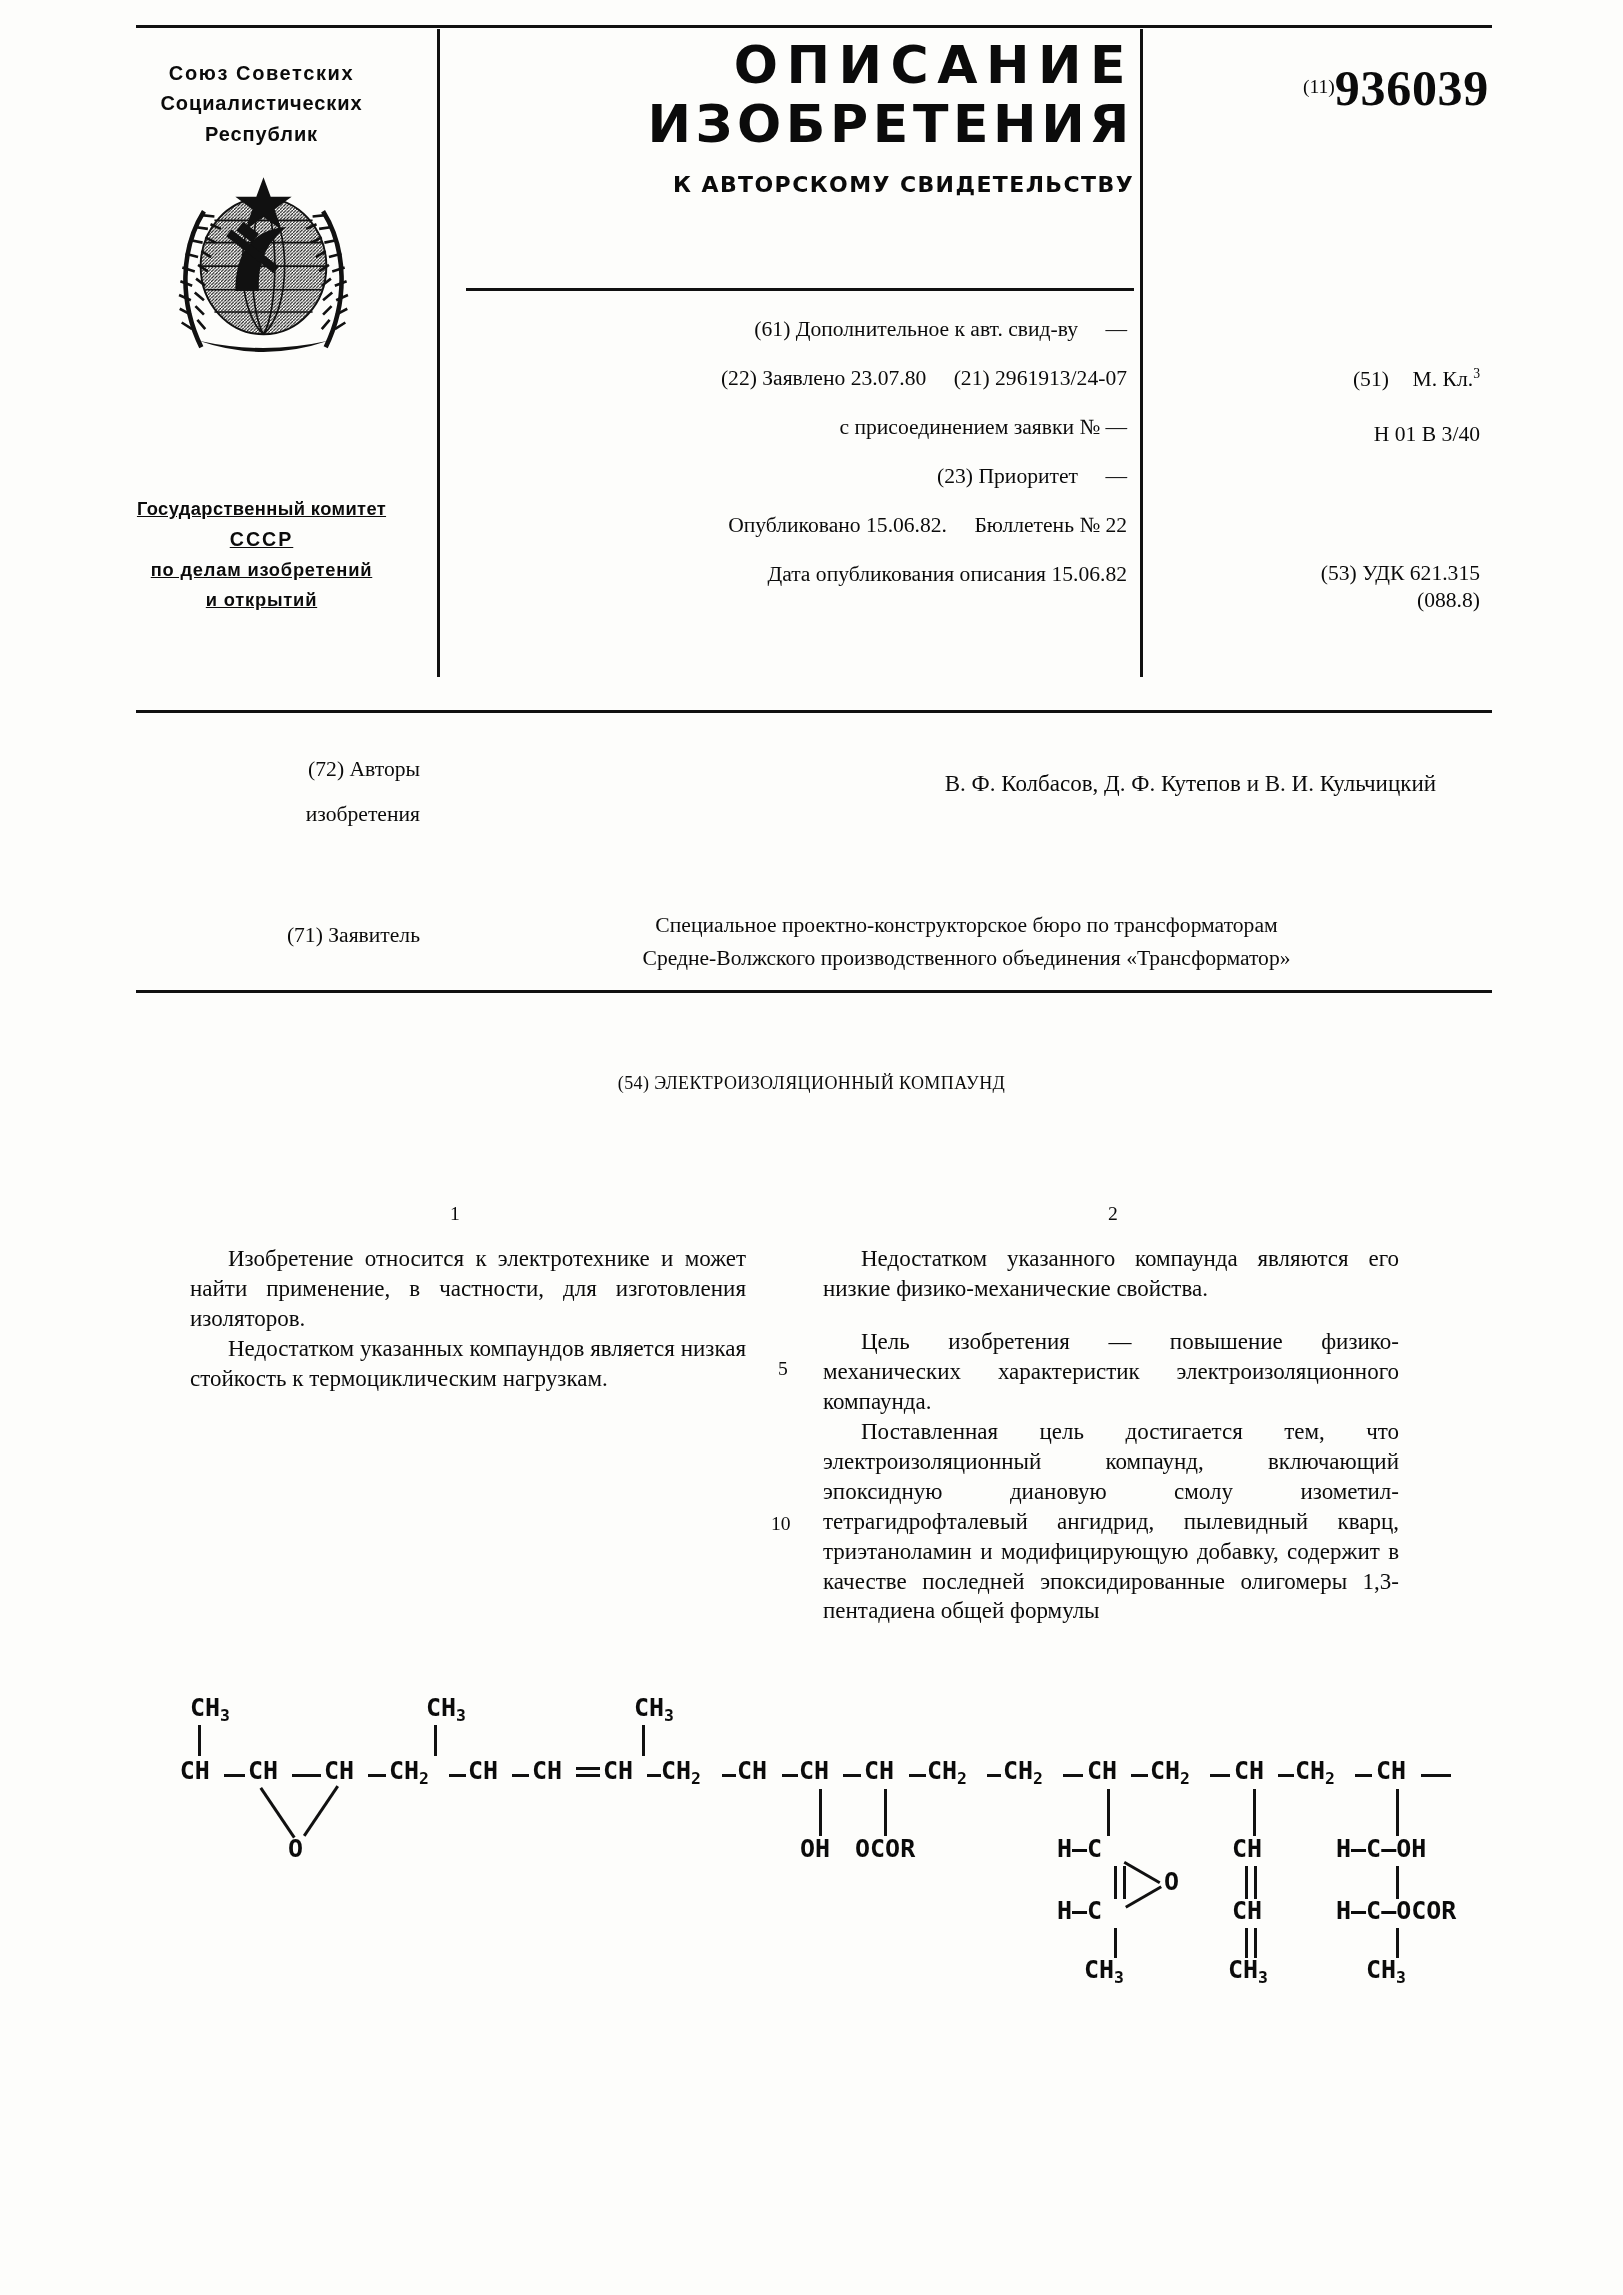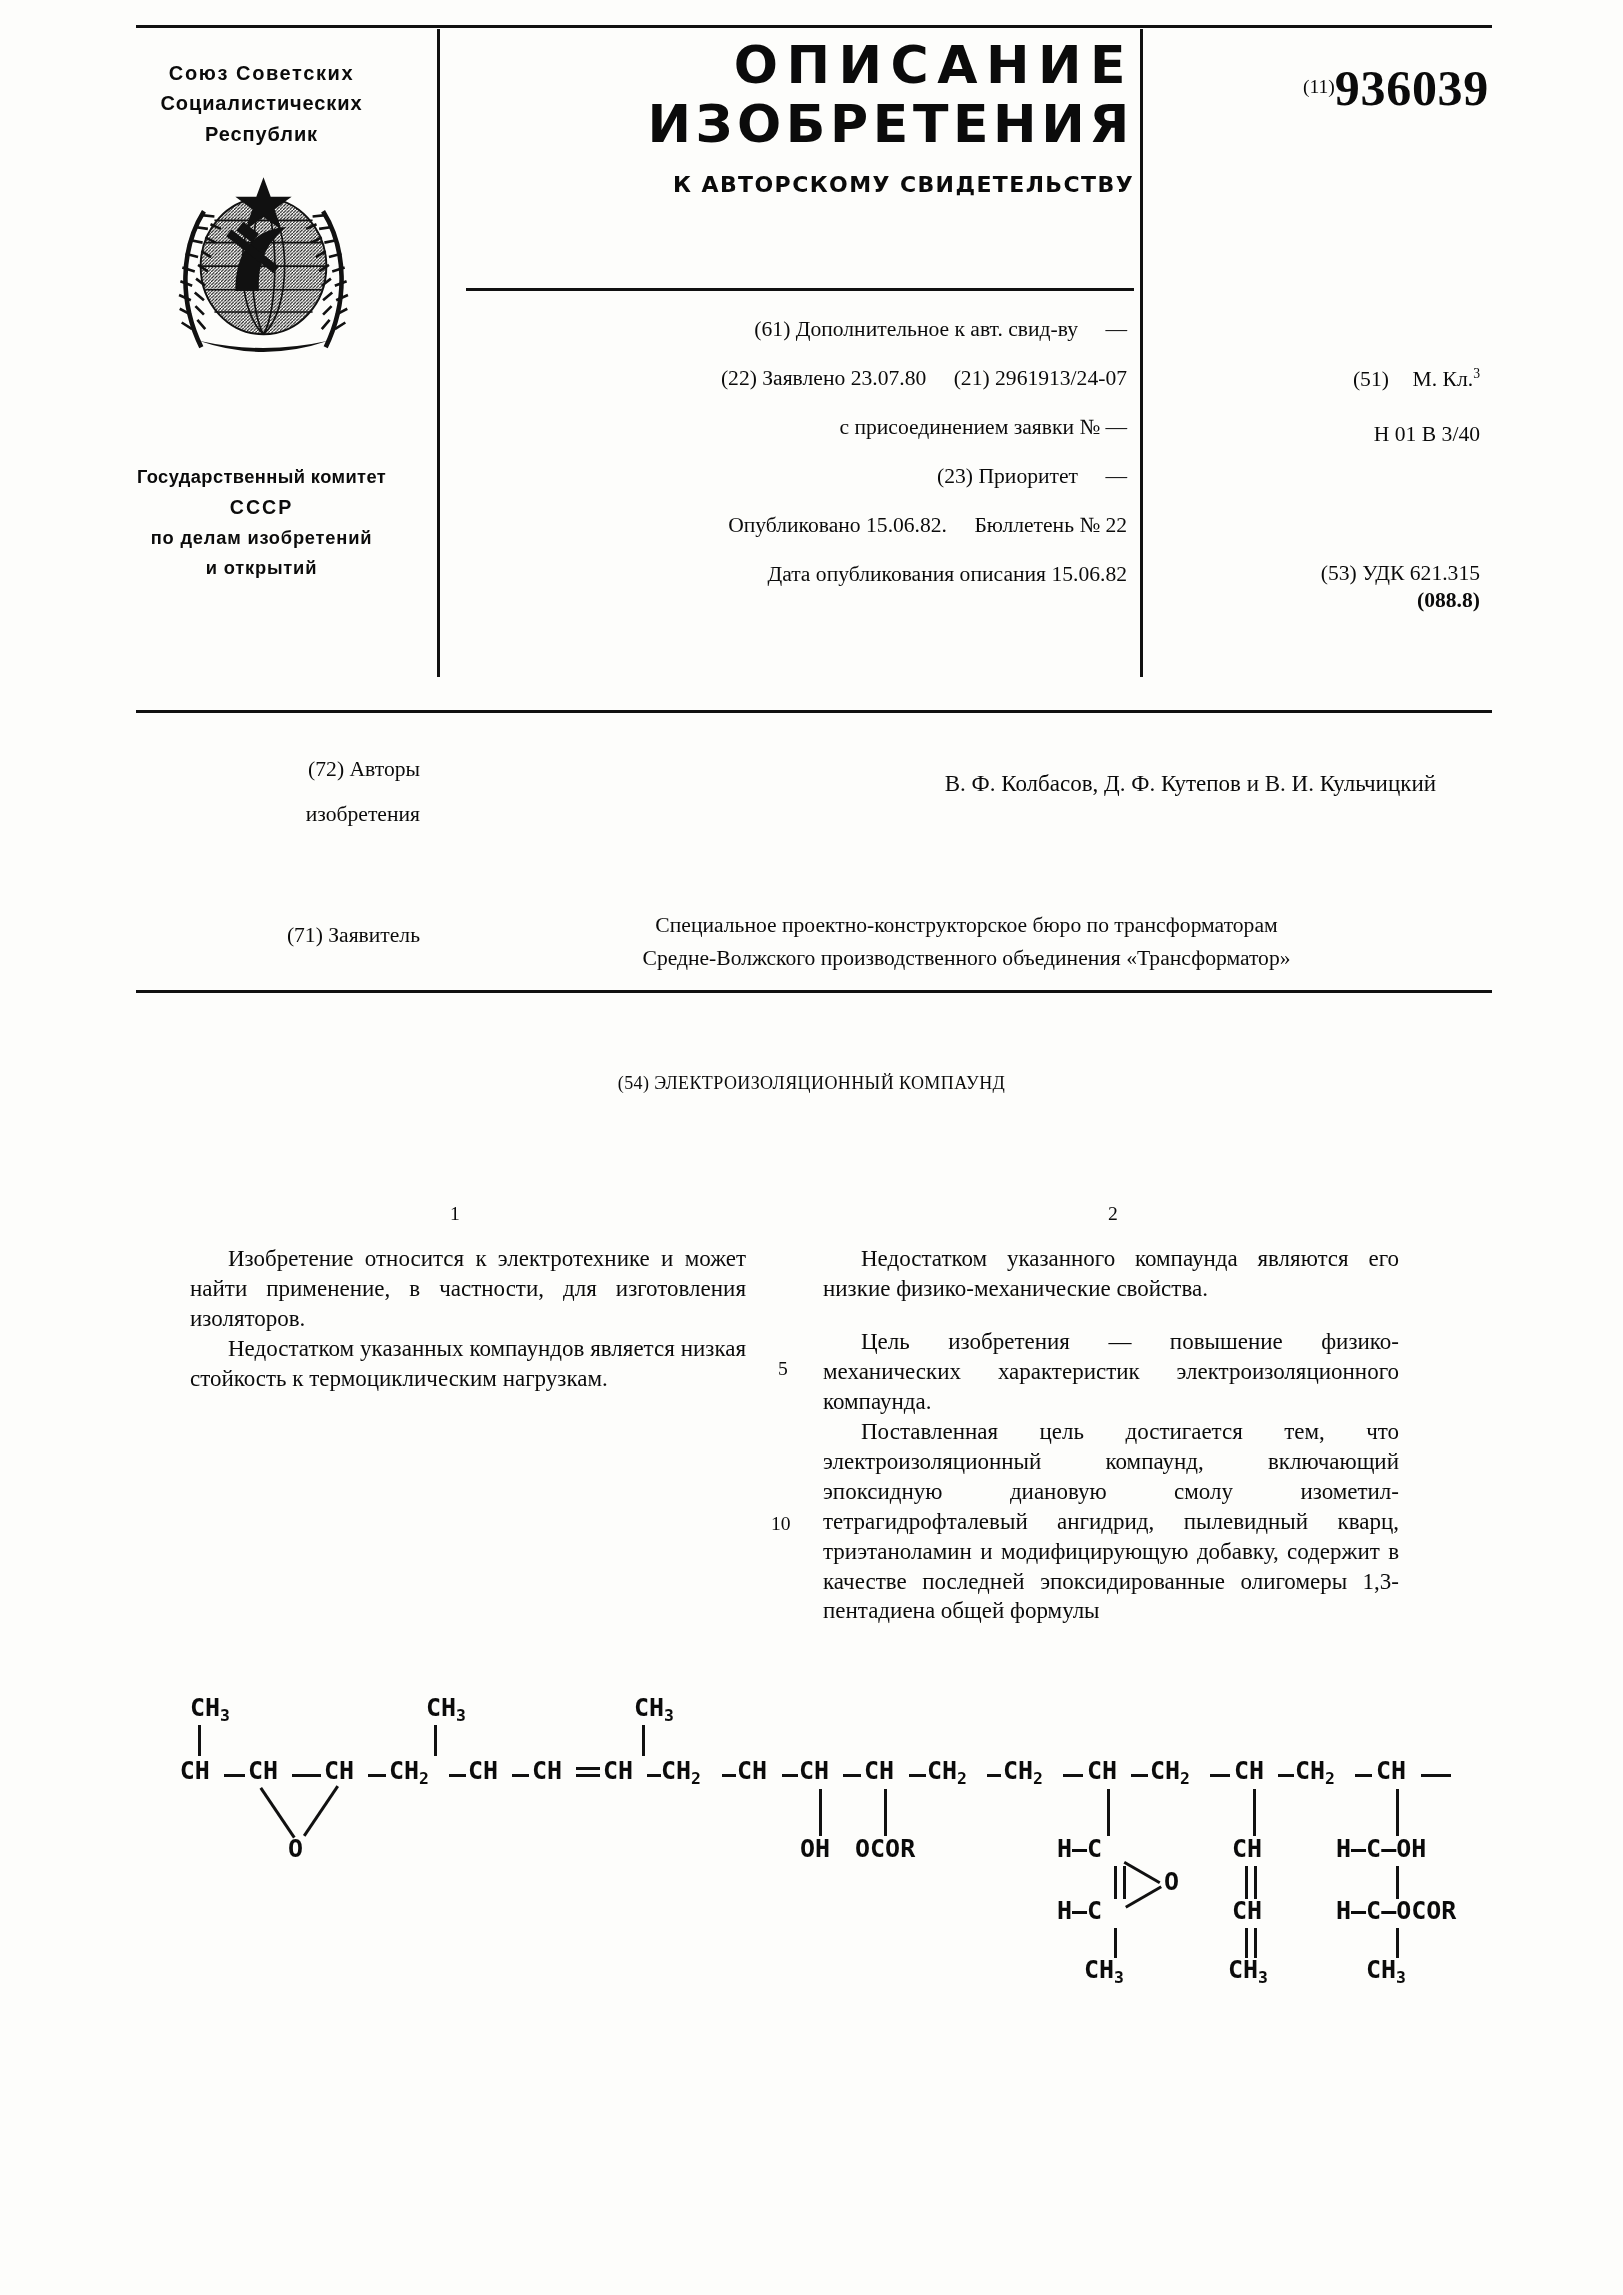--- a/index.html
+++ b/index.html
@@ -20,22 +20,22 @@
   #hdr-rule-mid{left:136px;top:990px;width:1356px;height:3.3px;}
   #hdr-vline-left{left:437px;top:29px;width:2.6px;height:648px;}
   #hdr-vline-right{left:1140px;top:29px;width:2.6px;height:648px;}
   #title-underline{left:466px;top:288px;width:668px;height:3.3px;}
 
   
   #ussr-name{left:98px;top:58px;width:327px;line-height:1.52;
              font-size:20px;font-weight:bold;letter-spacing:0.9px;}
   #ussr-name .l1{letter-spacing:1.6px;}
   #emblem{left:175px;top:151px;width:177px;height:216px;}
-  #gos-block{left:98px;top:462px;width:327px;line-height:1.62;
-             font-size:18.3px;font-weight:bold;letter-spacing:0.4px;}
+  #gos-block{left:98px;top:494px;width:327px;line-height:1.62;
+             font-size:18.3px;font-weight:bold;letter-spacing:0.4px;text-decoration:underline;}
   #gos-block .big{font-size:19.6px;letter-spacing:2px;}
   #gos-block .ind{letter-spacing:0.8px;}
 
   
   #mast{left:466px;top:39px;width:668px;}
   #mast .m1{font-family:"DejaVu Sans",sans-serif;font-weight:bold;
             font-size:52px;letter-spacing:8.5px;line-height:1.0;}
   #mast .m2{font-family:"DejaVu Sans",sans-serif;font-weight:bold;
             font-size:52px;letter-spacing:4.6px;line-height:1.28;}
   #mast .m3{font-family:"DejaVu Sans",sans-serif;font-weight:bold;
@@ -51,21 +51,21 @@
   #biblio .row{margin-bottom:27.5px;white-space:nowrap;}
   #biblio .ind{margin-left:38px;}
   #biblio .gap{margin-left:22px;}
 
   
   #cls{left:1172px;top:367px;width:308px;font-size:21.6px;line-height:1.0;}
   #cls .mkl{margin-left:18.3px;}
   #cls sup{font-size:13.7px;}
   #cls .ipc{margin-left:58px;margin-top:33px;}
   #cls .udk{margin-top:118px;}
-  #cls .udk2{margin-left:56px;margin-top:5.2px;font-weight:bold;}
+  #cls .udk2{margin-left:56px;margin-top:5.2px;}
 
   
   #authors-lab{left:139px;top:759px;width:281px;font-size:21.6px;line-height:1.0;}
   #authors-lab .l2{margin-left:48px;margin-top:23.6px;}
   #authors-val{left:520px;top:771px;width:916px;font-size:23px;}
   #appl-lab{left:139px;top:923px;width:281px;font-size:21.6px;}
   #appl-val{left:466px;top:909px;width:1001px;font-size:21.6px;line-height:1.52;}
 
   
   #inv-title{left:0;top:1073px;width:1623px;font-size:18px;letter-spacing:0.4px;}

